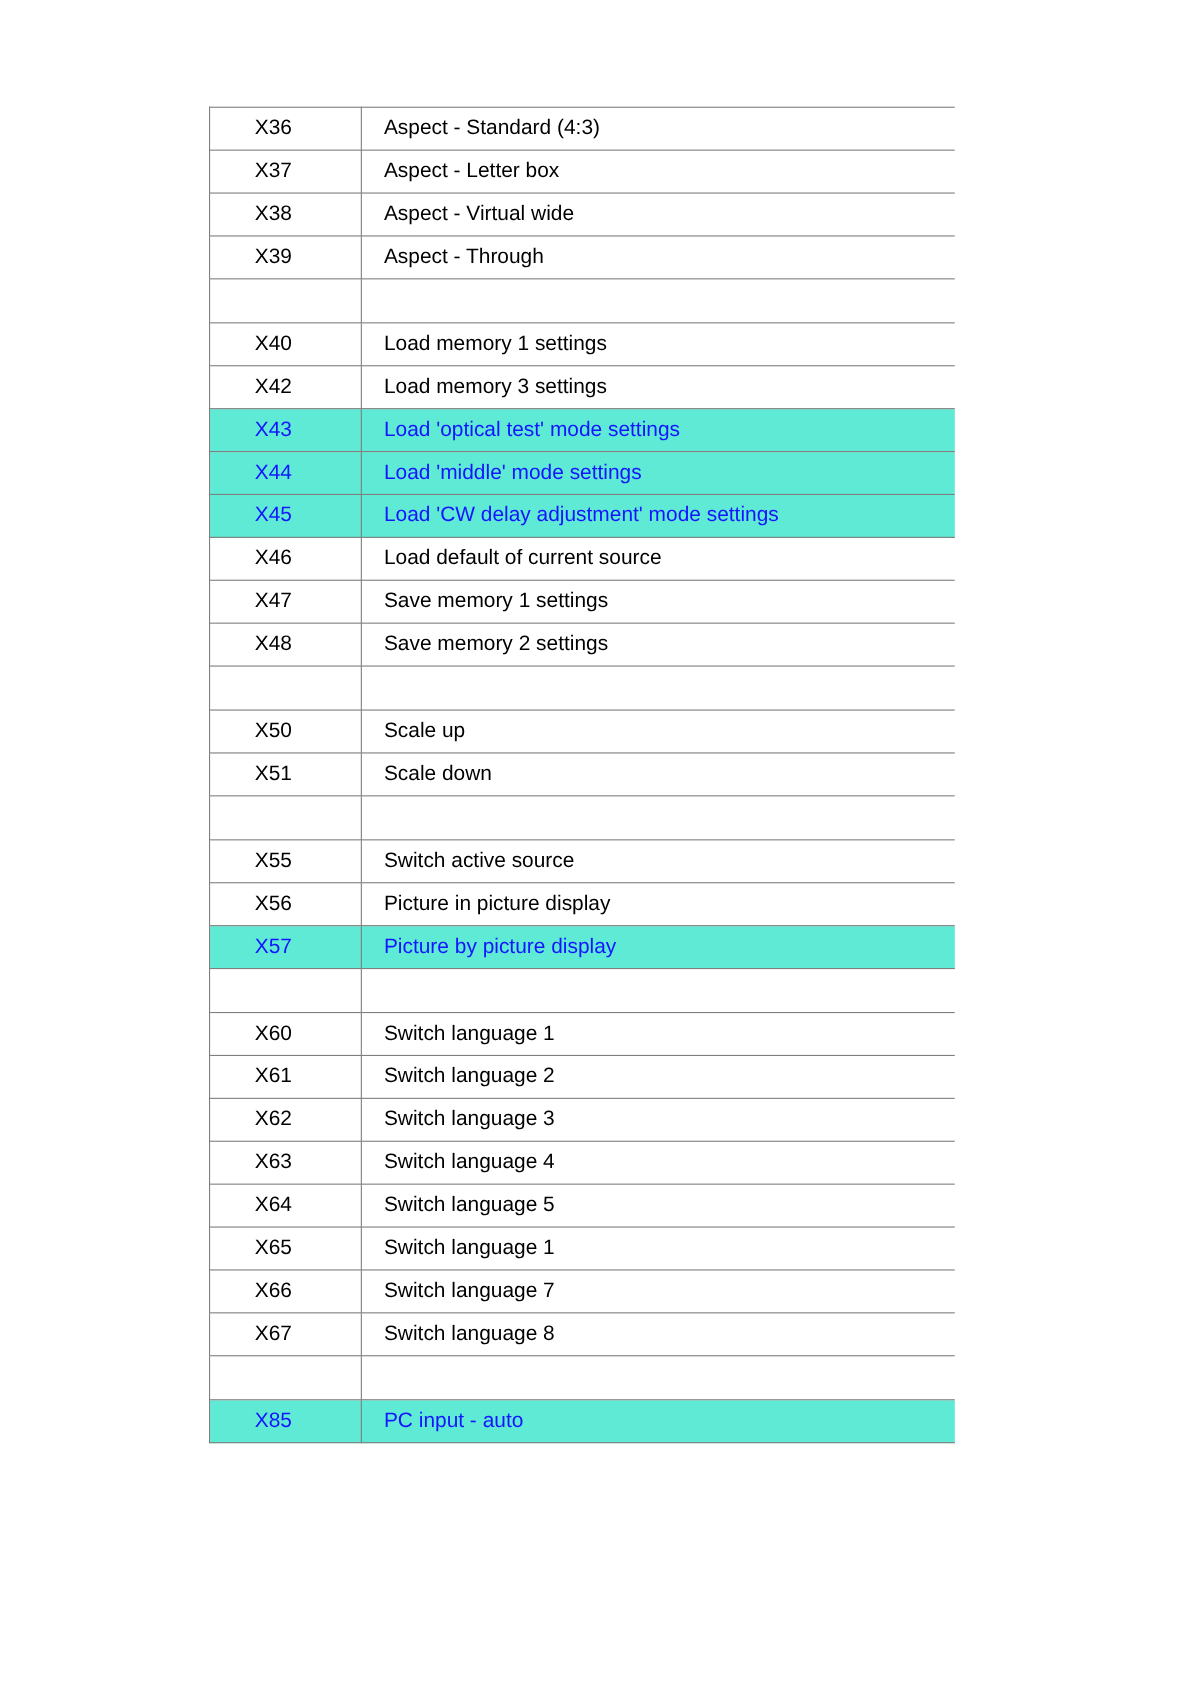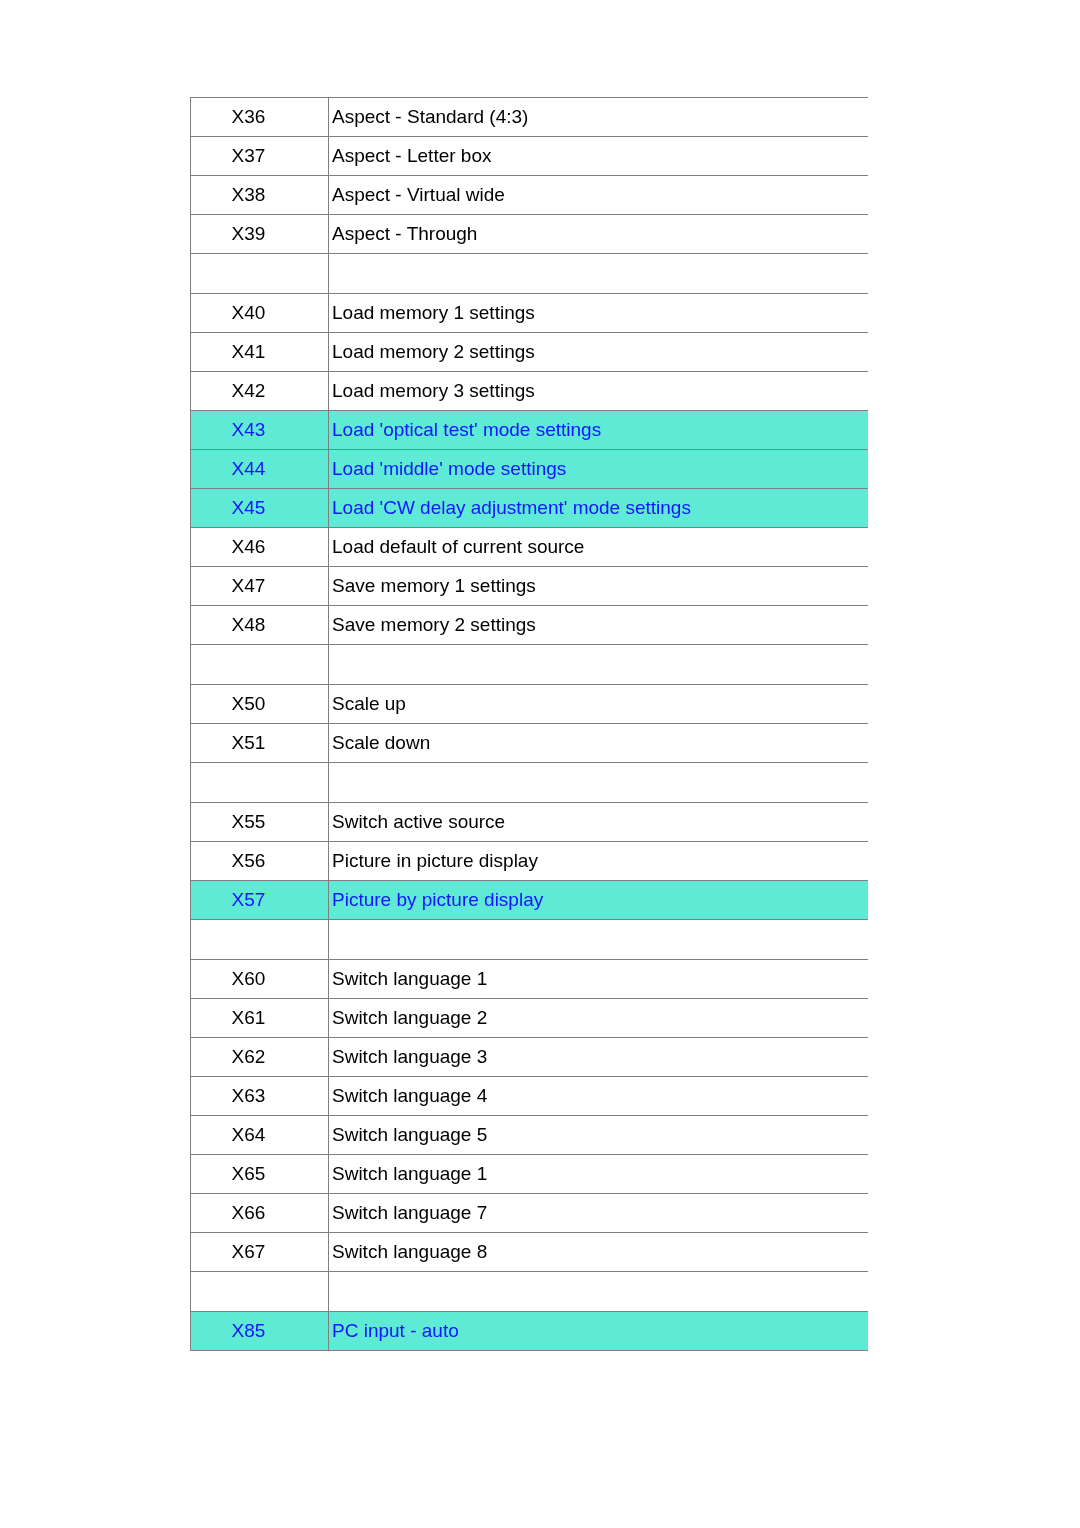--- a/index.html
+++ b/index.html
@@ -52,21 +52,21 @@
     box-sizing: border-box;
   }
 
   .command-table td.cell-id {
     text-align: center;
     padding-right: 22px;
   }
 
   .command-table td.cell-desc {
     text-align: left;
-    padding-left: 3px;
+    padding-left: 20px;
   }
 
   
   .command-table tr.row-highlight td {
     background: #5eead4;
     color: #1414ff;
   }
 
   
   .command-table tr.row-spacer {
@@ -117,24 +117,20 @@
         </tr>
         <tr class="row-spacer">
           <td class="cell-id"></td>
           <td class="cell-desc"></td>
         </tr>
         <tr class="">
           <td class="cell-id">X40</td>
           <td class="cell-desc">Load memory 1 settings</td>
         </tr>
         <tr class="">
-          <td class="cell-id">X41</td>
-          <td class="cell-desc">Load memory 2 settings</td>
-        </tr>
-        <tr class="">
           <td class="cell-id">X42</td>
           <td class="cell-desc">Load memory 3 settings</td>
         </tr>
         <tr class=" row-highlight">
           <td class="cell-id">X43</td>
           <td class="cell-desc">Load 'optical test' mode settings</td>
         </tr>
         <tr class=" row-highlight">
           <td class="cell-id">X44</td>
           <td class="cell-desc">Load 'middle' mode settings</td>

